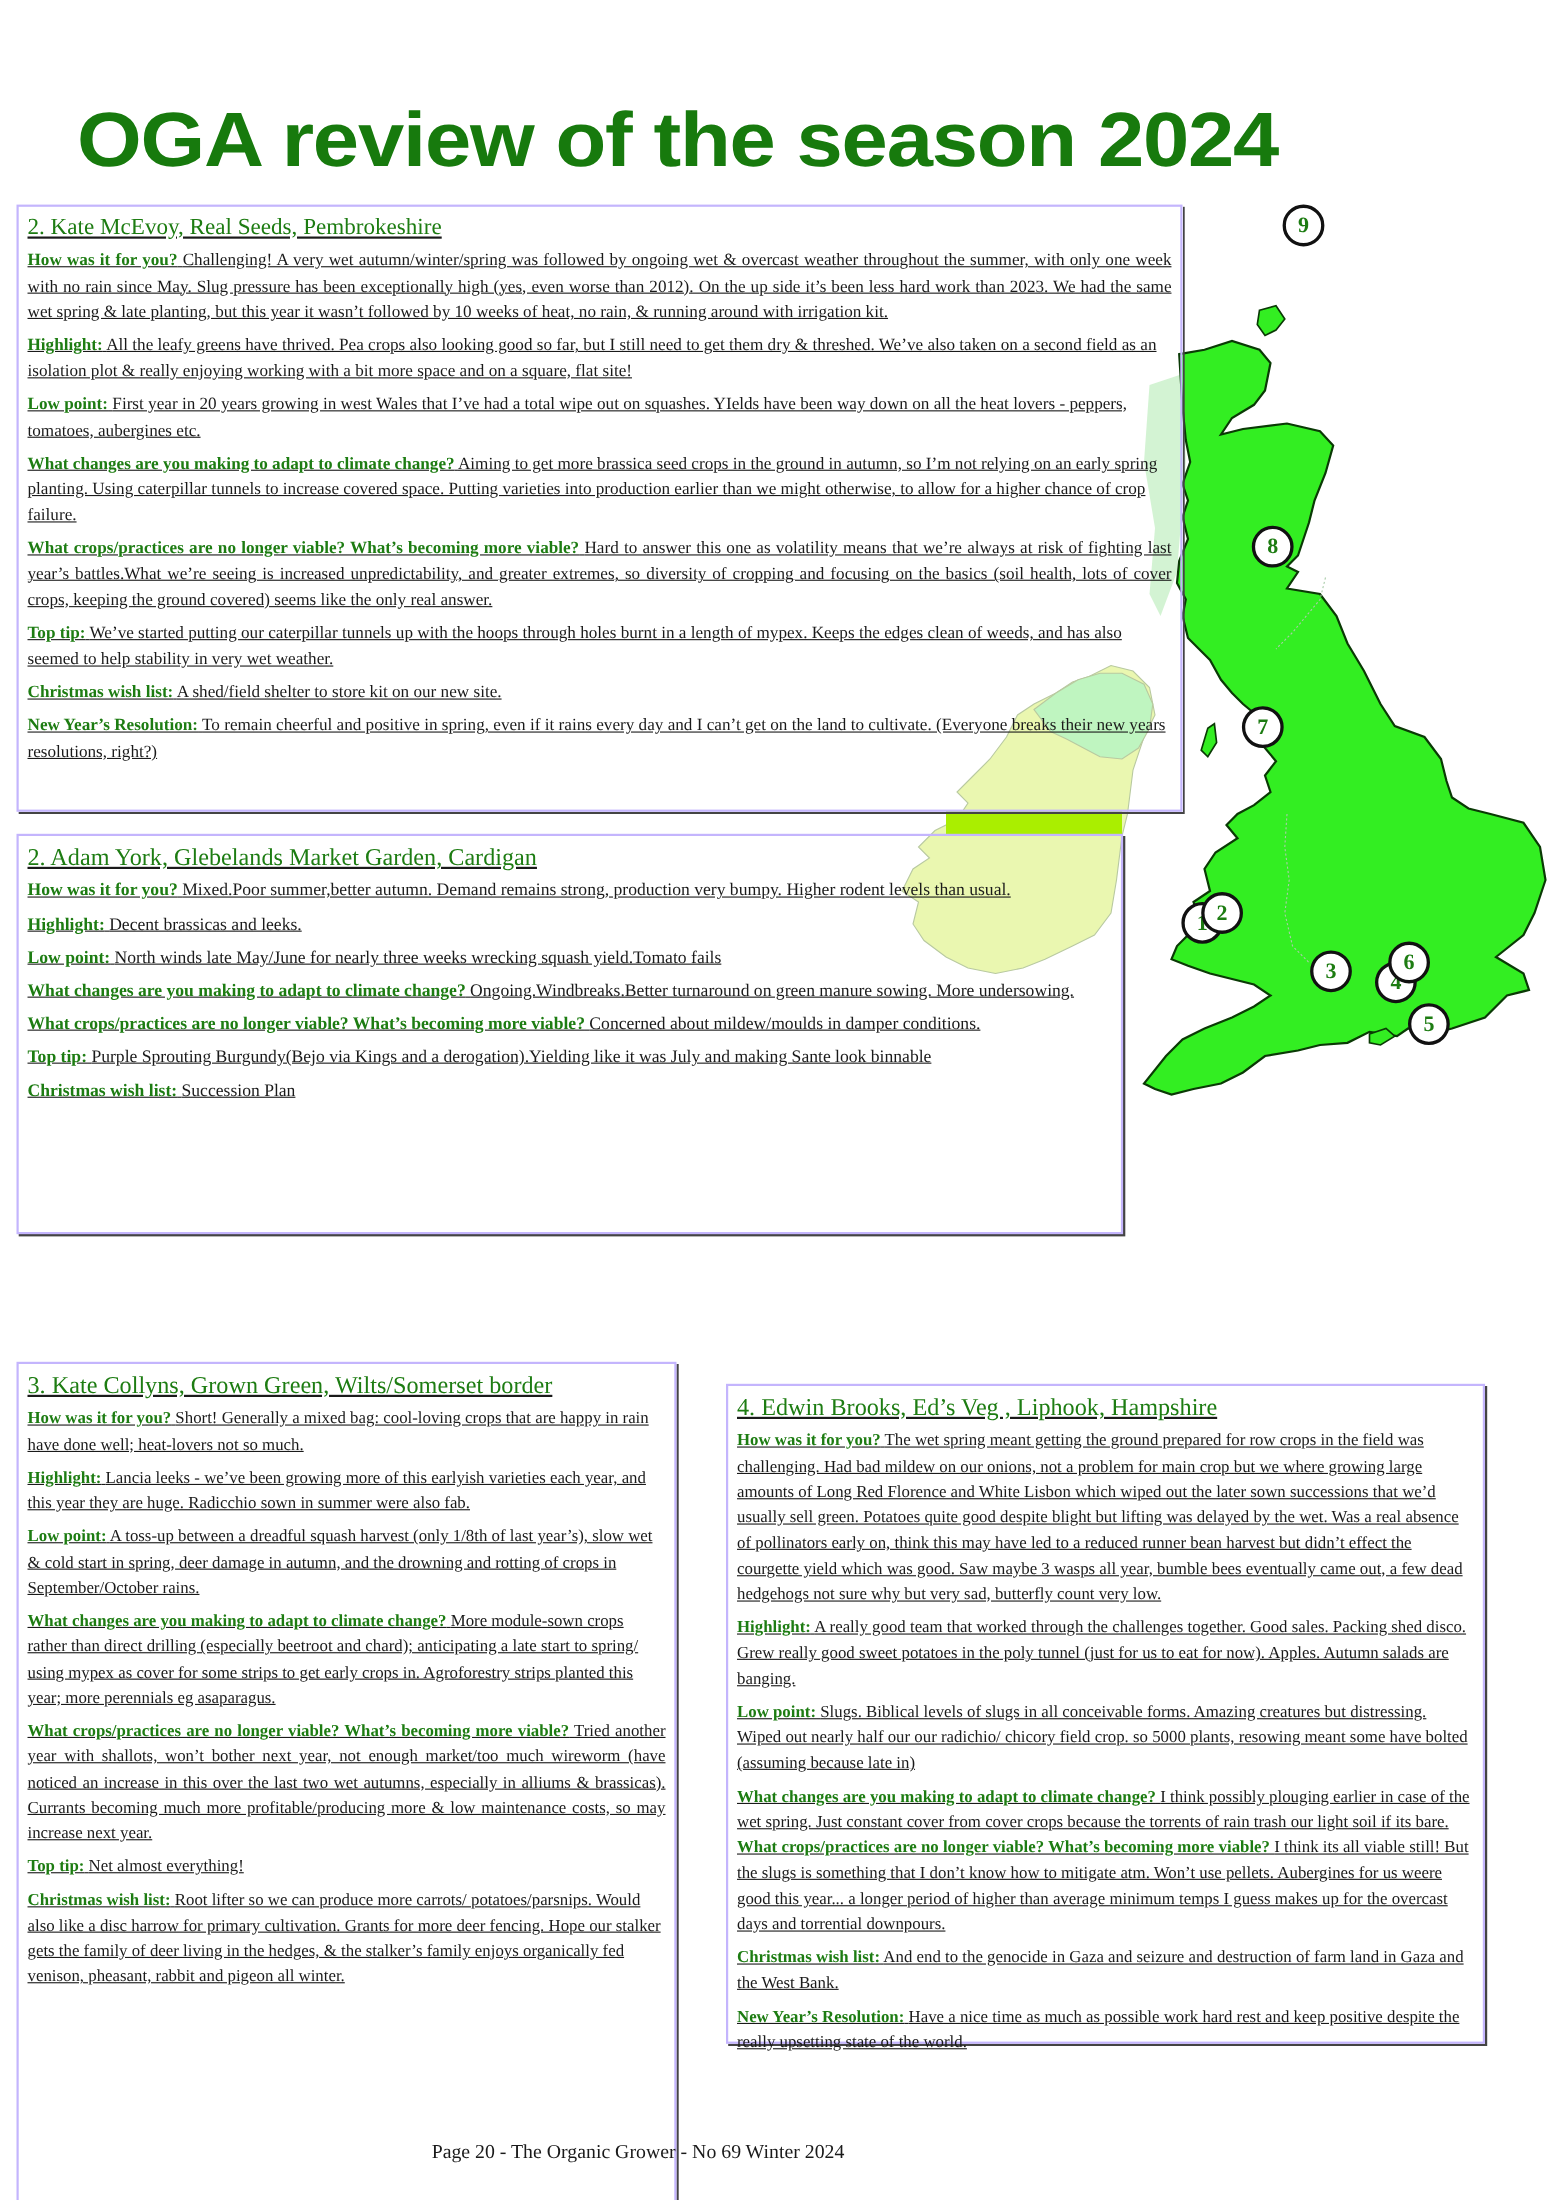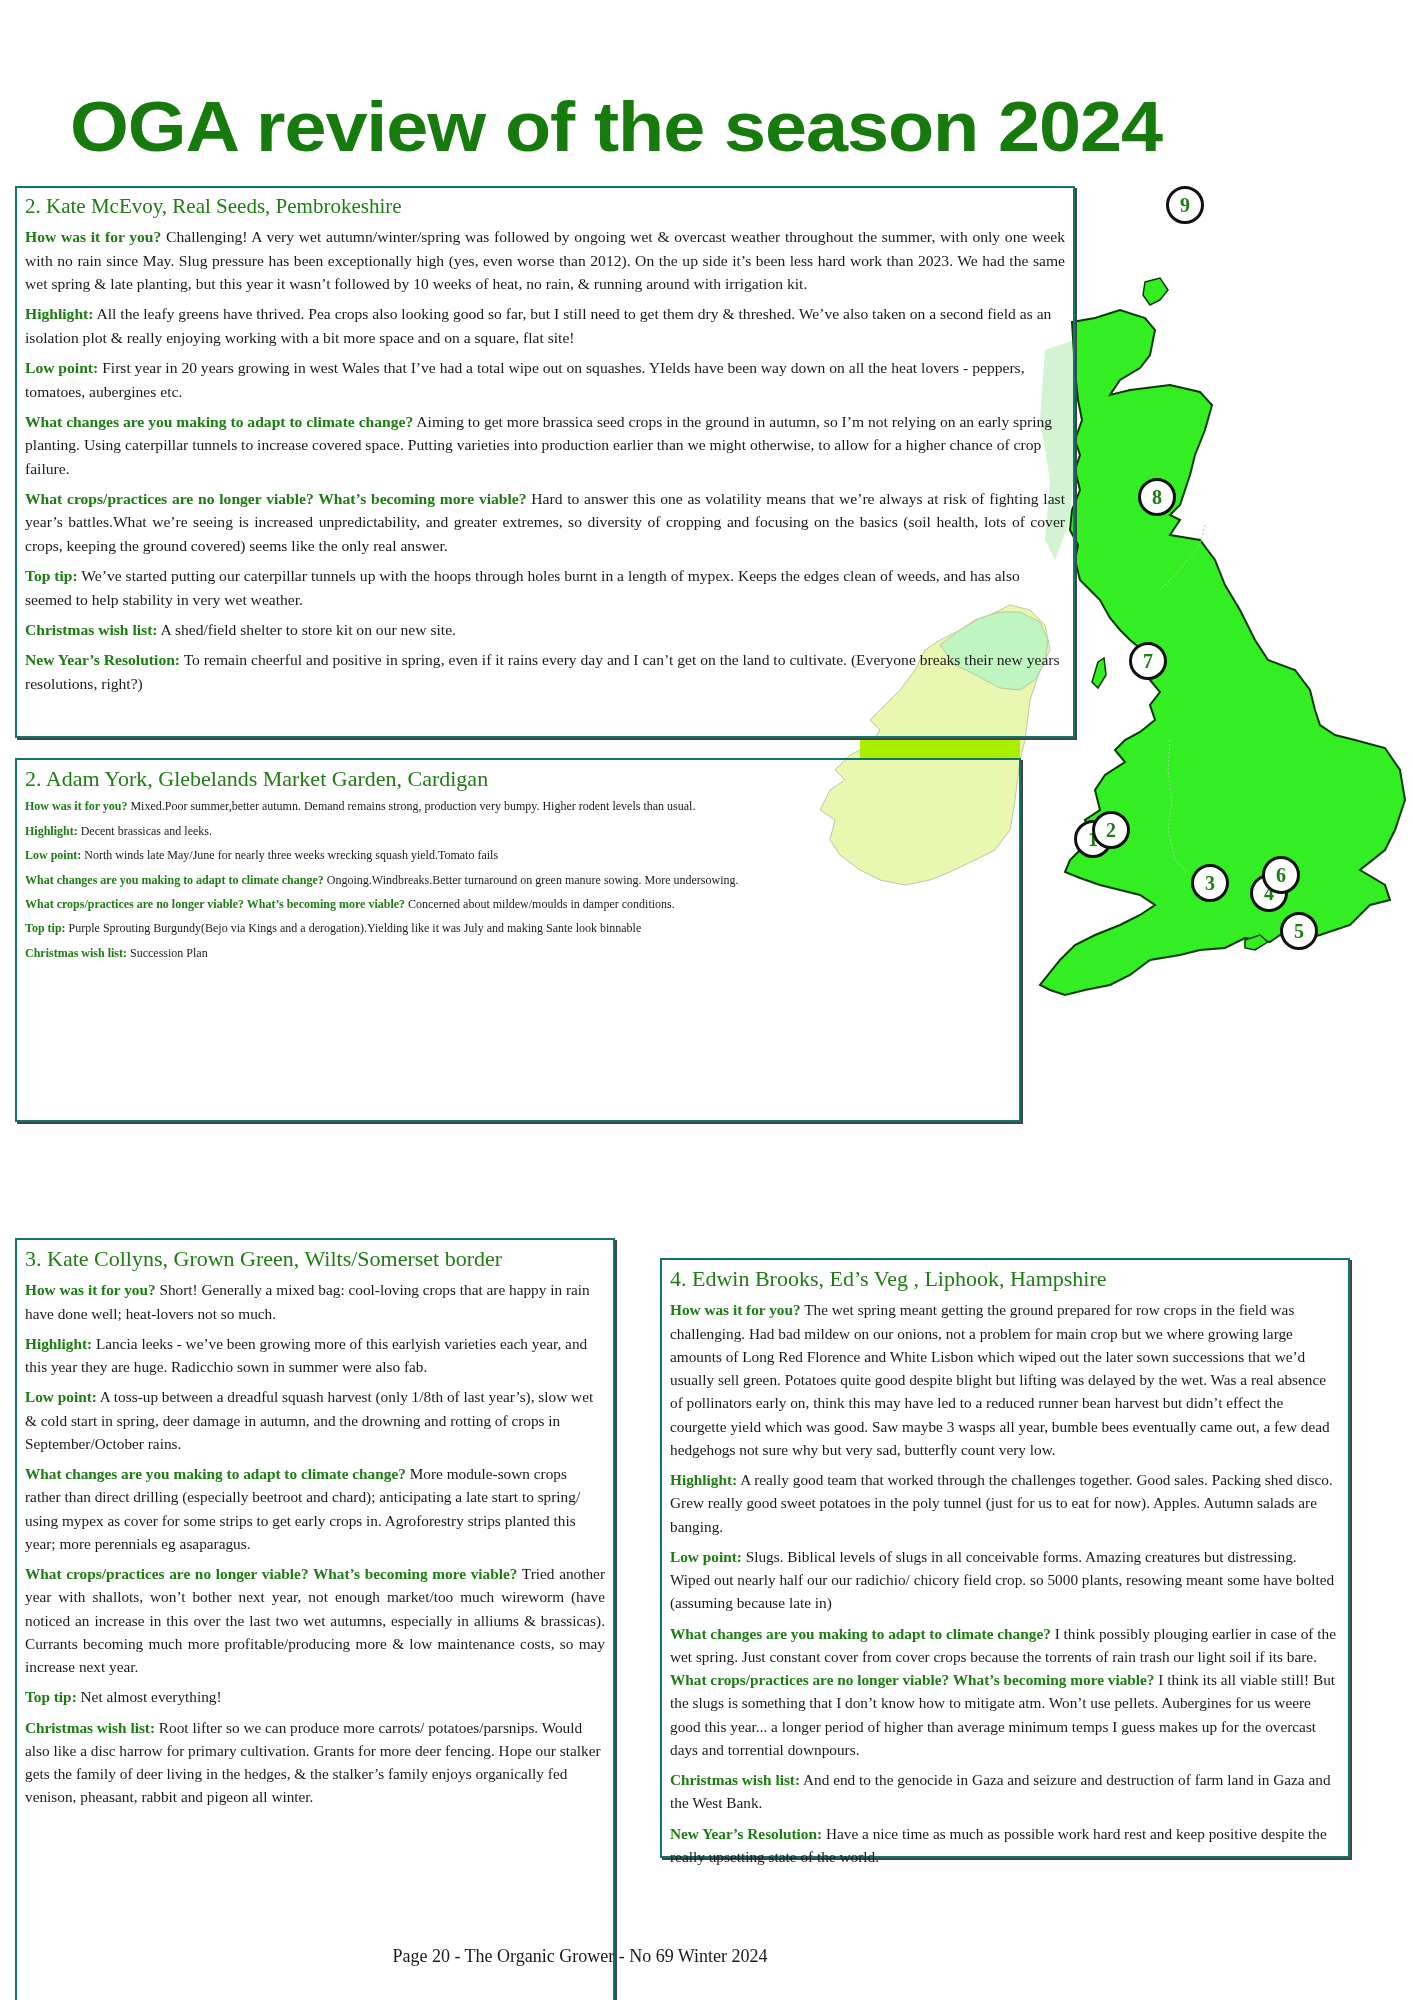--- a/index.html
+++ b/index.html
@@ -1,33 +1,33 @@
 <!DOCTYPE html>
 <html><head>
 <meta charset="utf-8">
 <style>
   html, body { margin:0; padding:0; background:#ffffff; }
   body { width:1413px; height:2000px; position:relative; overflow:hidden; font-family:"Liberation Serif", "DejaVu Serif", serif; color:#1a1a1a; }
   .title { position:absolute; left:70px; top:92px; margin:0; font-family:"Liberation Sans", "DejaVu Sans", sans-serif; font-weight:bold; font-size:70px; letter-spacing:-1px; color:#177a0d; line-height:1; transform:scaleX(1.08); transform-origin:left top; }
   .map { position:absolute; left:0; top:0; width:1413px; height:2000px; }
-  .box { position:absolute; background:#fff; border:2px solid #0f766e; box-shadow:2px 2px 0 #444; padding:6px 8px 6px 8px; box-sizing:border-box; }
+  .box { position:absolute; background:#fff; border:2px solid #c4b5fd; box-shadow:2px 2px 0 #444; padding:6px 8px 6px 8px; box-sizing:border-box;text-decoration:underline; }
   .box.translucent { background:rgba(255,255,255,0.0); }
   .box h2 { margin:0 0 6px 0; font-family:"Liberation Serif", serif; font-weight:normal; color:#1d7c12; font-size:22px; line-height:1.2; }
   .box p { margin:0 0 7px 0; font-size:15.6px; line-height:1.5; }
   .box p.just { text-align:justify; }
   .q { color:#1d7c12; font-weight:bold; }
   .marker { position:absolute; width:38px; height:38px; border:3px solid #111; border-radius:50%; background:#fff; box-sizing:border-box; display:flex; align-items:center; justify-content:center; color:#1d7c12; font-family:"Liberation Serif", serif; font-weight:bold; font-size:20px; }
   .footer { position:absolute; left:0; width:1160px; top:1946px; text-align:center; font-size:18px; font-family:"Liberation Serif", serif; }
   #box1 { left:15px; top:186px; width:1060px; height:552px; }
   #box2 { left:15px; top:758px; width:1006px; height:364px; }
   #box3 { left:15px; top:1238px; width:600px; height:876px; }
   #box4 { left:660px; top:1258px; width:690px; height:600px; }
   #box1 h2 { font-size:21px; }
   #box3 p, #box4 p { font-size:15.3px; line-height:1.52; }
-  #box2 p { font-size:12px; line-height:1.45; }
+  #box2 p { font-size:16px; line-height:1.45; }
 </style>
 </head>
 <body>
 
 <svg class="map" viewBox="0 0 1413 2000" xmlns="http://www.w3.org/2000/svg">
 
   <path fill="#eaf7b0" stroke="#b8c9a0" stroke-width="1" d="M990,615 L1010,605 L1030,610 L1045,625 L1050,650 L1040,670 L1030,700 L1025,740 L1020,760 L1015,800 L1010,830 L995,850 L975,860 L950,872 L930,880 L905,885 L880,880 L860,870 L840,855 L830,840 L835,820 L820,810 L830,790 L845,780 L835,770 L850,755 L870,745 L880,730 L870,720 L885,705 L900,690 L915,670 L925,650 L940,640 L960,630 L975,620 Z"></path>
   <path fill="#bff5c0" stroke="#b8c9a0" stroke-width="1" d="M940,645 L960,630 L980,618 L1000,612 L1020,612 L1040,622 L1048,640 L1045,662 L1035,680 L1020,690 L1000,688 L985,680 L970,672 L955,665 Z"></path>
   <rect x="860" y="737" width="160" height="22" fill="#aaee00"></rect>
 

